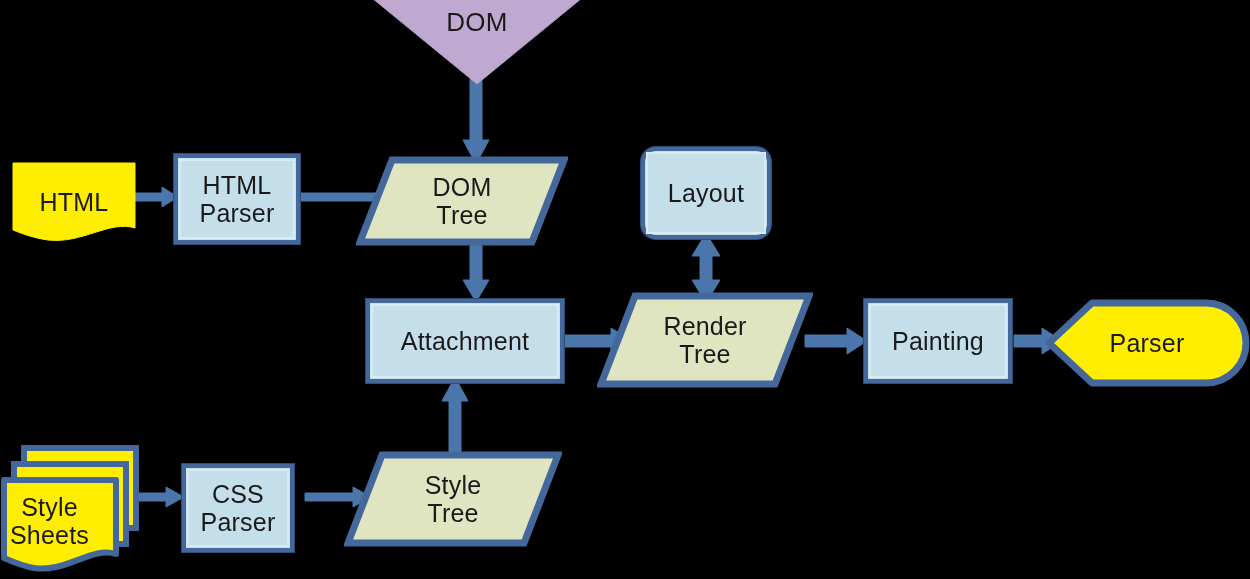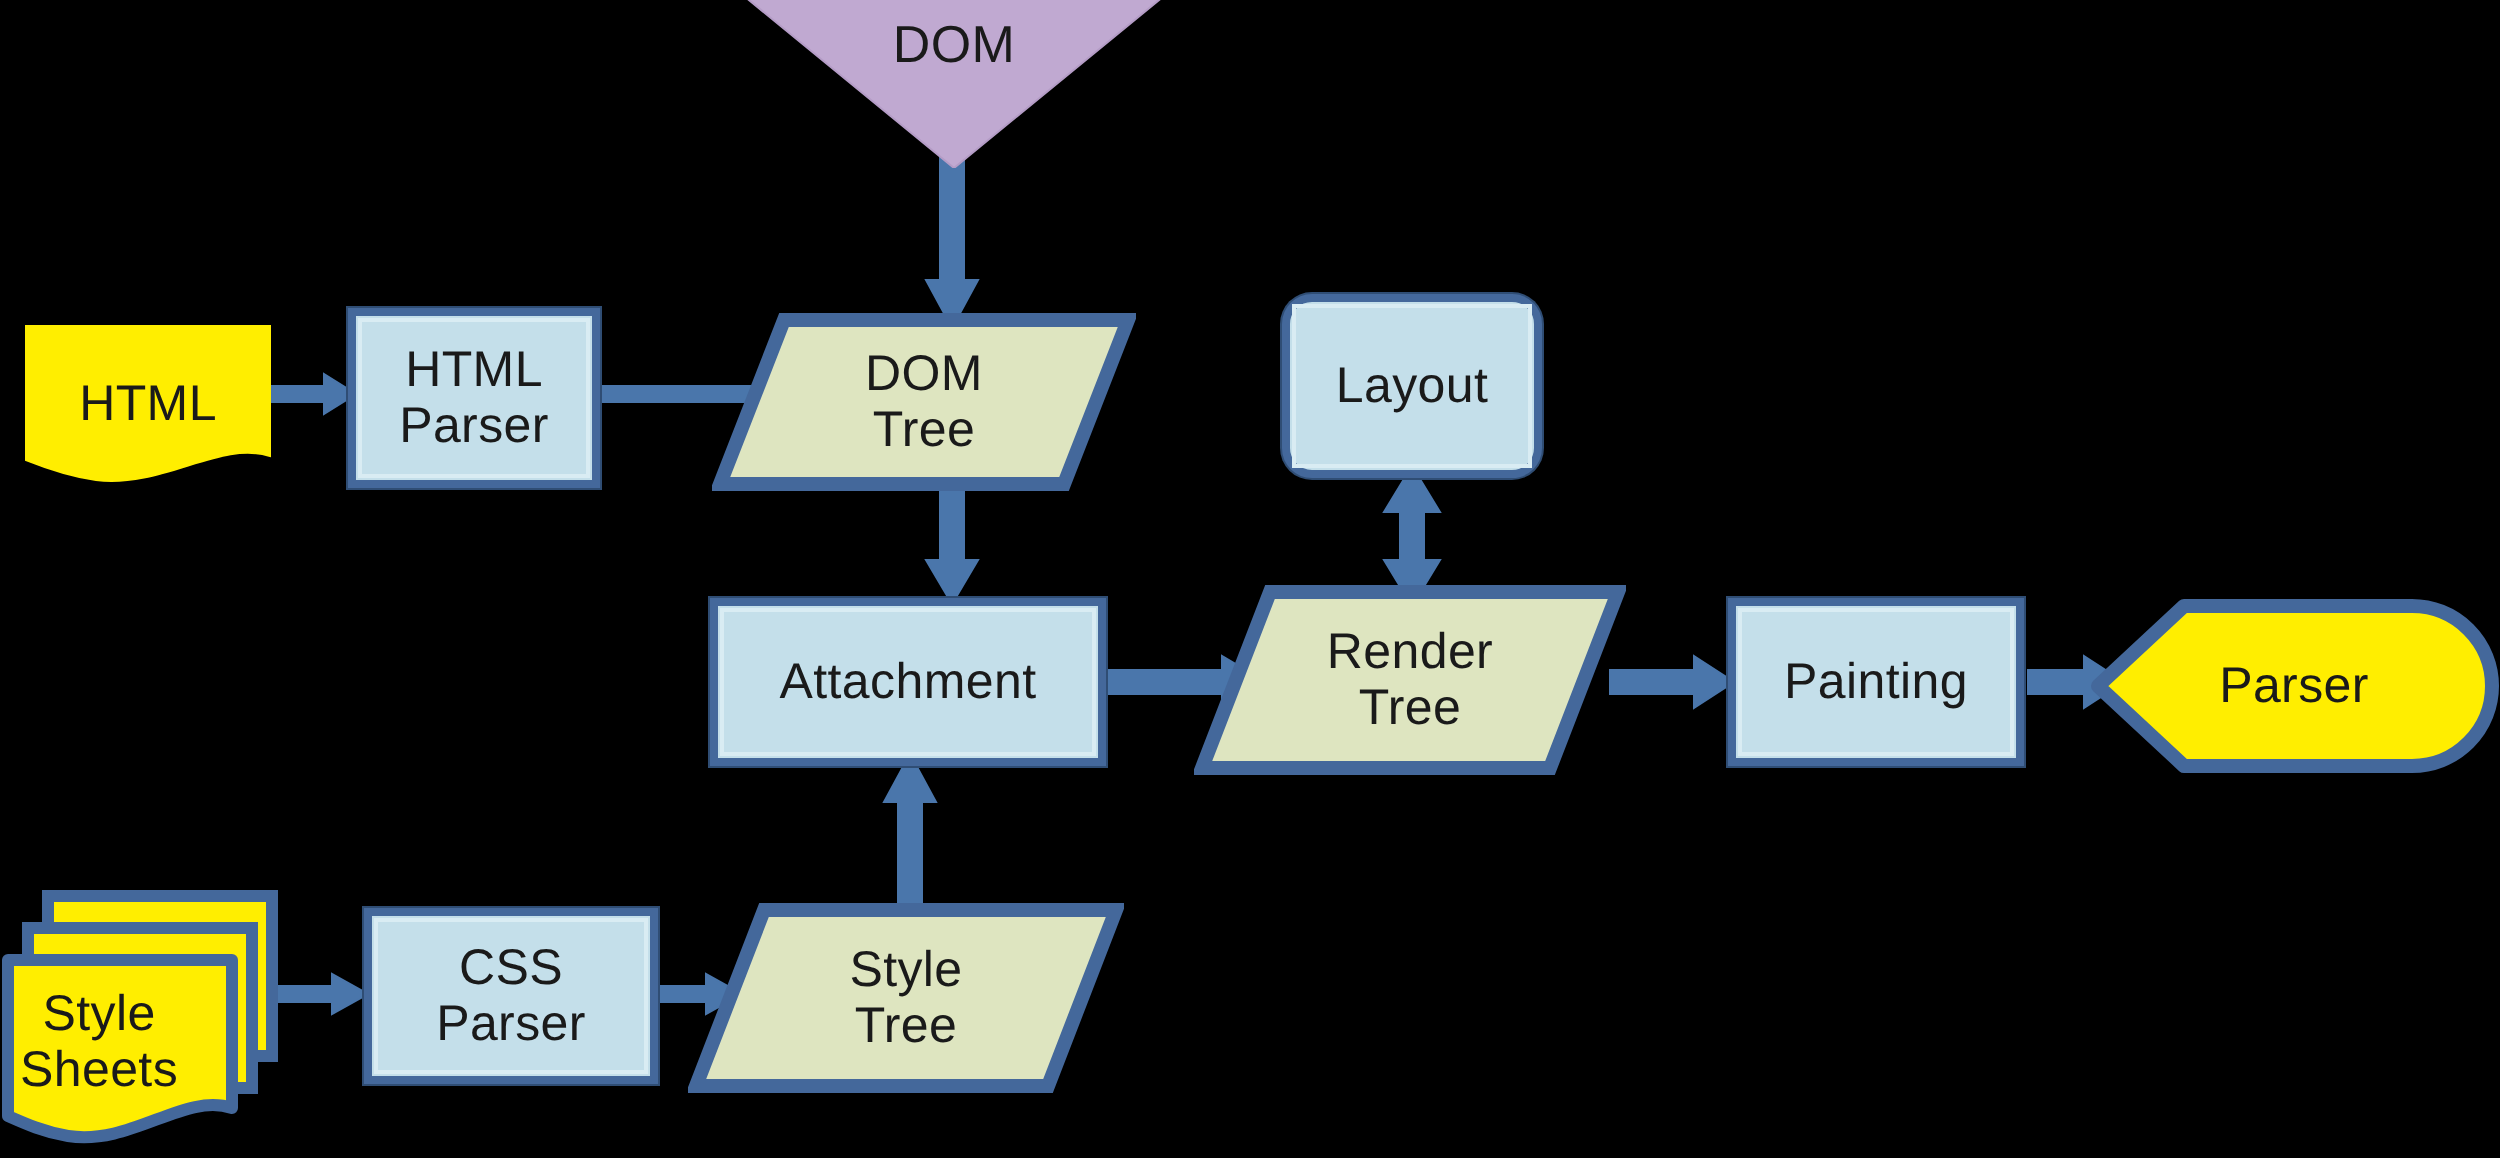--- a/index.html
+++ b/index.html
@@ -153,21 +153,21 @@
       <path d="M36 4 L208 4 L176 86 L4 86 Z" fill="#dee5c0" stroke="#44689b" stroke-width="7" stroke-linejoin="miter"></path>
     </svg>
     <span class="lbl"><span>DOM</span><br><span>Tree</span></span>
   </div>
 
   <div class="node proc" style="left:641px; top:147px; width:130px; height:92px;border-radius:15px;">
     <span class="inner-hl"></span>
     <span class="lbl">Layout</span>
   </div>
 
-  <div class="node proc" style="left:355px; top:299px; width:198px; height:84px;text-align:center;">
+  <div class="node proc" style="left:366px; top:299px; width:198px; height:84px;text-align:center;">
     <span class="inner-hl"></span>
     <span class="lbl">Attachment</span>
   </div>
 
   <div class="node para" style="left:597px; top:292px; width:216px; height:96px;">
     <svg width="216" height="96" viewBox="0 0 216 96">
       <path d="M38 4 L212 4 L178 92 L4 92 Z" fill="#dee5c0" stroke="#44689b" stroke-width="7" stroke-linejoin="miter"></path>
     </svg>
     <span class="lbl"><span>Render</span><br><span>Tree</span></span>
   </div>
@@ -186,21 +186,21 @@
 
   <div class="node shape" style="left:0px; top:442px; width:142px; height:137px; align-items:center; justify-content:flex-start;">
     <svg width="142" height="137" viewBox="0 0 142 137">
       <path d="M24 6 L136 6 L136 86 L24 86 Z" fill="#ffee00" stroke="#44689b" stroke-width="6" stroke-linejoin="miter"></path>
       <path d="M14 22 L126 22 L126 102 L14 102 Z" fill="#ffee00" stroke="#44689b" stroke-width="6" stroke-linejoin="miter"></path>
       <path d="M4 38 L116 38 L116 112 C92 104 66 131 34 126 C22 124 13 120 4 116 Z" fill="#ffee00" stroke="#44689b" stroke-width="6" stroke-linejoin="round"></path>
     </svg>
     <span class="lbl" style="margin-left:6px; margin-top:20px;"><span>Style</span><br><span>Sheets</span></span>
   </div>
 
-  <div class="node proc" style="left:182px; top:454px; width:147px; height:88px;">
+  <div class="node proc" style="left:182px; top:464px; width:112px; height:88px;">
     <span class="inner-hl"></span>
     <span class="lbl"><span>CSS</span><br><span>Parser</span></span>
   </div>
 
   <div class="node para" style="left:344px; top:451px; width:218px; height:96px;">
     <svg width="218" height="96" viewBox="0 0 218 96">
       <path d="M38 4 L214 4 L180 92 L4 92 Z" fill="#dee5c0" stroke="#44689b" stroke-width="7" stroke-linejoin="miter"></path>
     </svg>
     <span class="lbl"><span>Style</span><br><span>Tree</span></span>
   </div>

